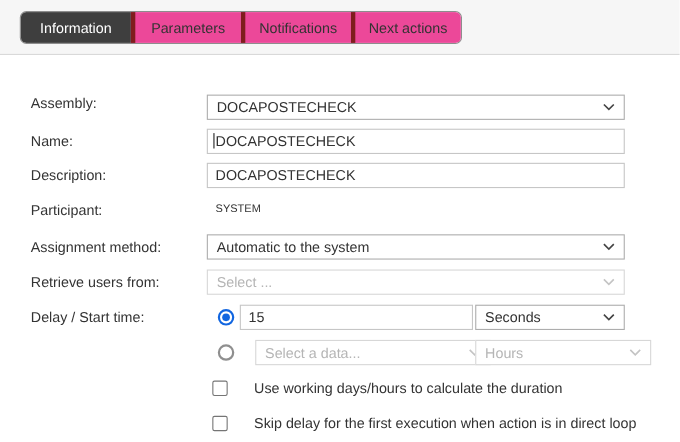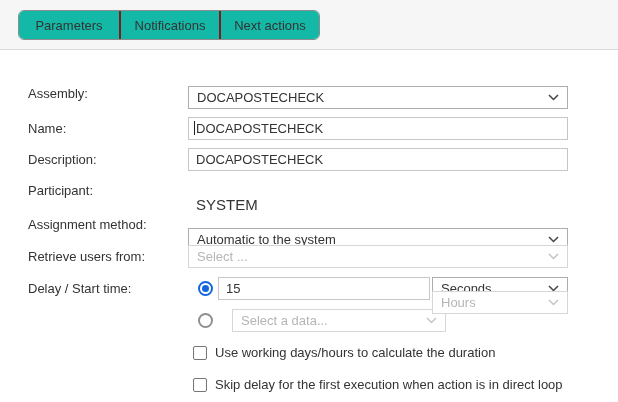--- a/index.html
+++ b/index.html
@@ -22,35 +22,35 @@
     display: flex;
     border: 1px solid #8d8d8d;
     border-radius: 6px;
     overflow: hidden;
     background: #ffffff;
   }
   .tab {
     width: 100px; height: 100%;
     display: flex; align-items: center; justify-content: center;
     font-size: 13px; color: #333333;
-    background: #14b8a6;
-    border-left: 2px solid #7f1d1d;
+    background: #ec4899;
+    border-left: 4px solid #7f1d1d;
     cursor: pointer;
     white-space: nowrap;
   }
   .tab:first-child { border-left: none; }
   .tab.active { background: #3e3e3e; color: #ffffff; }
   
   .lbl {
     position: absolute; left: 28px; width: 165px;
     font-size: 13px; color: #333333; line-height: 16px;
   }
   .txtval {
     position: absolute; left: 196px;
-    font-size: 15px; color: #333333; line-height: 16px; margin-top: 14px;
+    font-size: 10px; color: #333333; line-height: 16px;
   }
   .select {
     position: absolute;
     height: 23px;
     border: 1px solid #adadad;
     background: #ffffff;
     display: flex; align-items: center; justify-content: space-between;
     padding: 0 8px;
     font-size: 13px; color: #333333;
     cursor: pointer;
@@ -89,40 +89,41 @@
   .radio.on  { border: 2px solid #1266e0; }
   .radio.off { border: 2px solid #8f8f8f; }
   .radio.on::after {
     content: "";
     width: 7px; height: 7px; border-radius: 50%;
     background: #1266e0;
   }
   
   .cbrow {
     position: absolute; left: 193px;
-    display: flex; align-items: center; gap: 8px;
+    display: flex; align-items: center; gap: 24px;
   }
   .cbox {
     width: 14px; height: 14px;
     border: 1px solid #757575;
     border-radius: 2px;
     background: #ffffff;
     cursor: pointer;
     flex: 0 0 auto;
   }
   .cblabel { font-size: 13px; color: #333333; line-height: 15px; }
 </style>
 </head>
 <body>
 
 <div class="page">
 
   <div class="header-band"></div>
 
   <div class="tabbar">
+    <div class="tab active">Information</div>
     <div class="tab">Parameters</div>
     <div class="tab">Notifications</div>
     <div class="tab">Next actions</div>
   </div>
 
   <div class="lbl" style="top:86px">Assembly:</div>
   <div class="select" style="left:188px; top:86px; width:380px">
     <span>DOCAPOSTECHECK</span>
     <span class="chev">
       <svg width="11" height="7" viewBox="0 0 11 7">
@@ -135,21 +136,21 @@
   <input class="tinput" style="left: 188px; top: 117px; width: 380px;" value="DOCAPOSTECHECK">
   <div class="caret" style="left:194px; top:121px"></div>
 
   <div class="lbl" style="top:152px">Description:</div>
   <input class="tinput" style="left: 188px; top: 148px; width: 380px;" value="DOCAPOSTECHECK">
 
   <div class="lbl" style="top:183px">Participant:</div>
   <div class="txtval" style="top:183px">SYSTEM</div>
 
   <div class="lbl" style="top:217px">Assignment method:</div>
-  <div class="select" style="left:188px; top:228px; width:380px">
+  <div class="select" style="left:188px; top:213px; width:380px">
     <span>Automatic to the system</span>
     <span class="chev">
       <svg width="11" height="7" viewBox="0 0 11 7">
           <polyline points="1,1 5.5,5.5 10,1" fill="none" stroke="#444444" stroke-width="1.5"></polyline>
         </svg>
     </span>
   </div>
 
   <div class="lbl" style="top:249px">Retrieve users from:</div>
   <div class="select disabled" style="left:188px; top:245px; width:380px">
@@ -175,21 +176,21 @@
 
   <div class="radio off" style="left:198px; top:313px"></div>
   <div class="select disabled" style="left:232px; top:309px; width:214px">
     <span>Select a data...</span>
     <span class="chev">
       <svg width="11" height="7" viewBox="0 0 11 7">
           <polyline points="1,1 5.5,5.5 10,1" fill="none" stroke="#c4c4c4" stroke-width="1.5"></polyline>
         </svg>
     </span>
   </div>
-  <div class="select disabled" style="left:432px; top:291px; width:136px">
+  <div class="select disabled" style="left:432px; top:309px; width:160px">
     <span>Hours</span>
     <span class="chev">
       <svg width="11" height="7" viewBox="0 0 11 7">
           <polyline points="1,1 5.5,5.5 10,1" fill="none" stroke="#c4c4c4" stroke-width="1.5"></polyline>
         </svg>
     </span>
   </div>
 
   <div class="cbrow" style="top:345px">
     <span class="cbox"></span>

